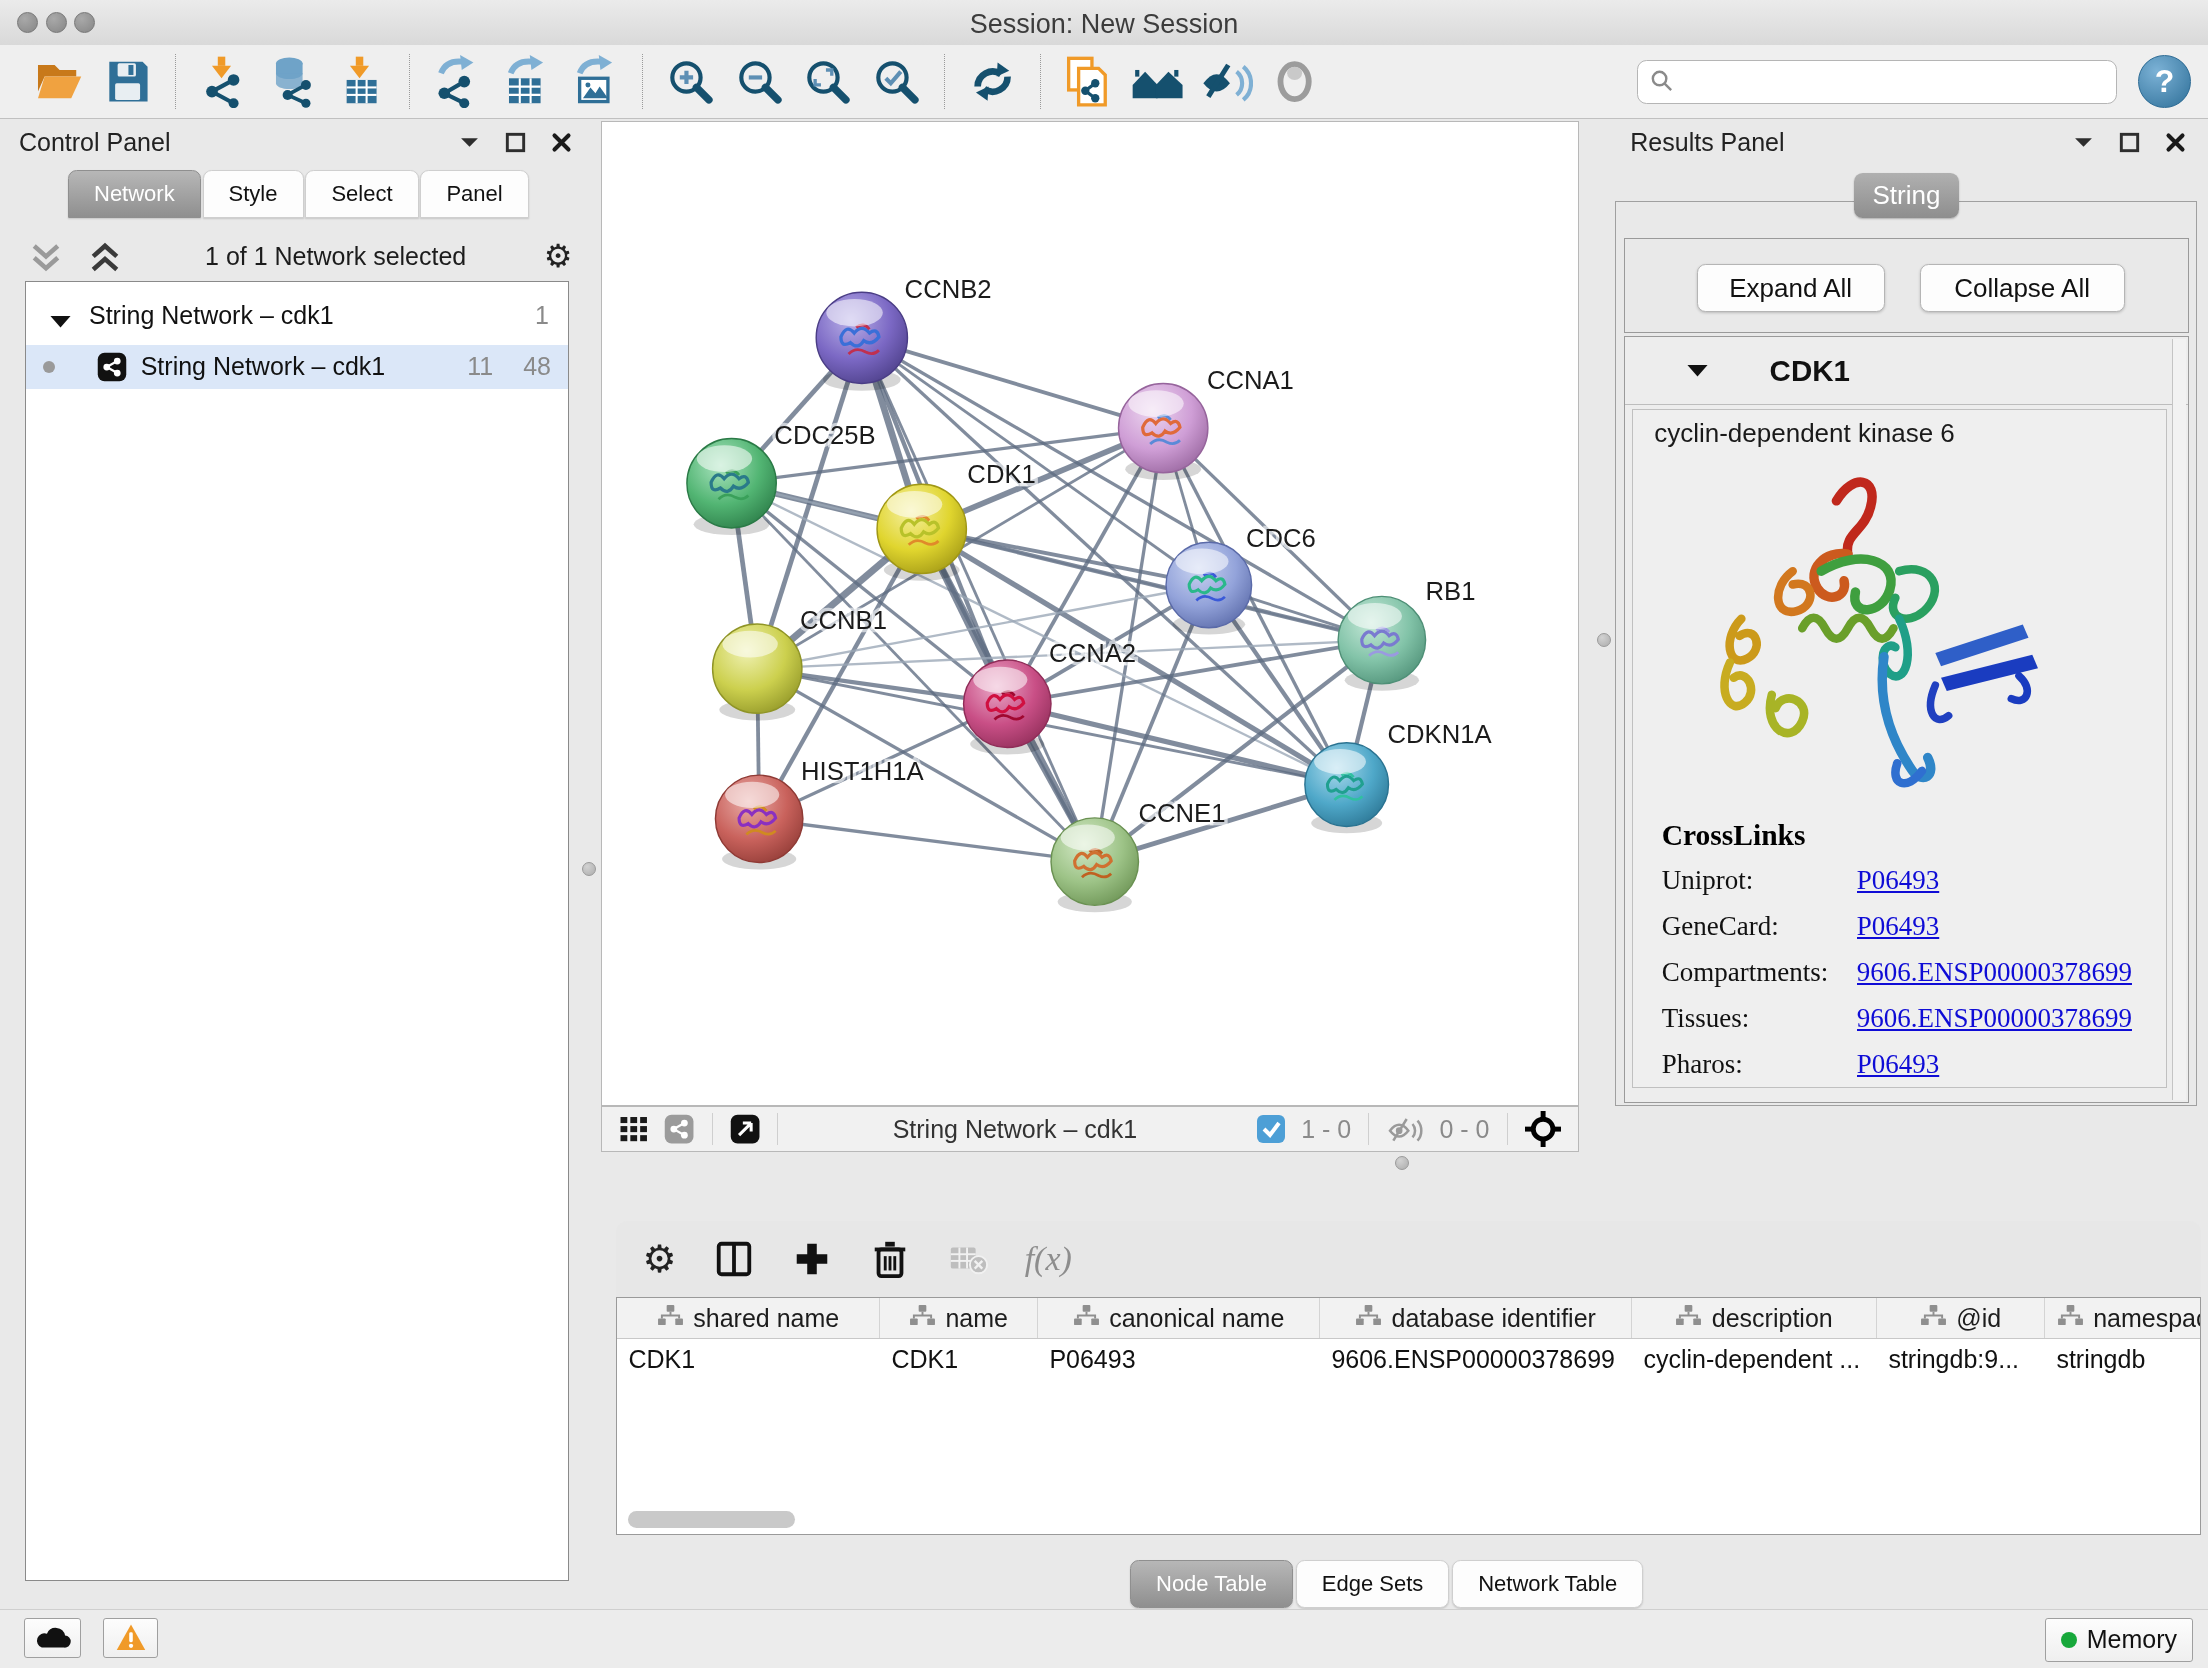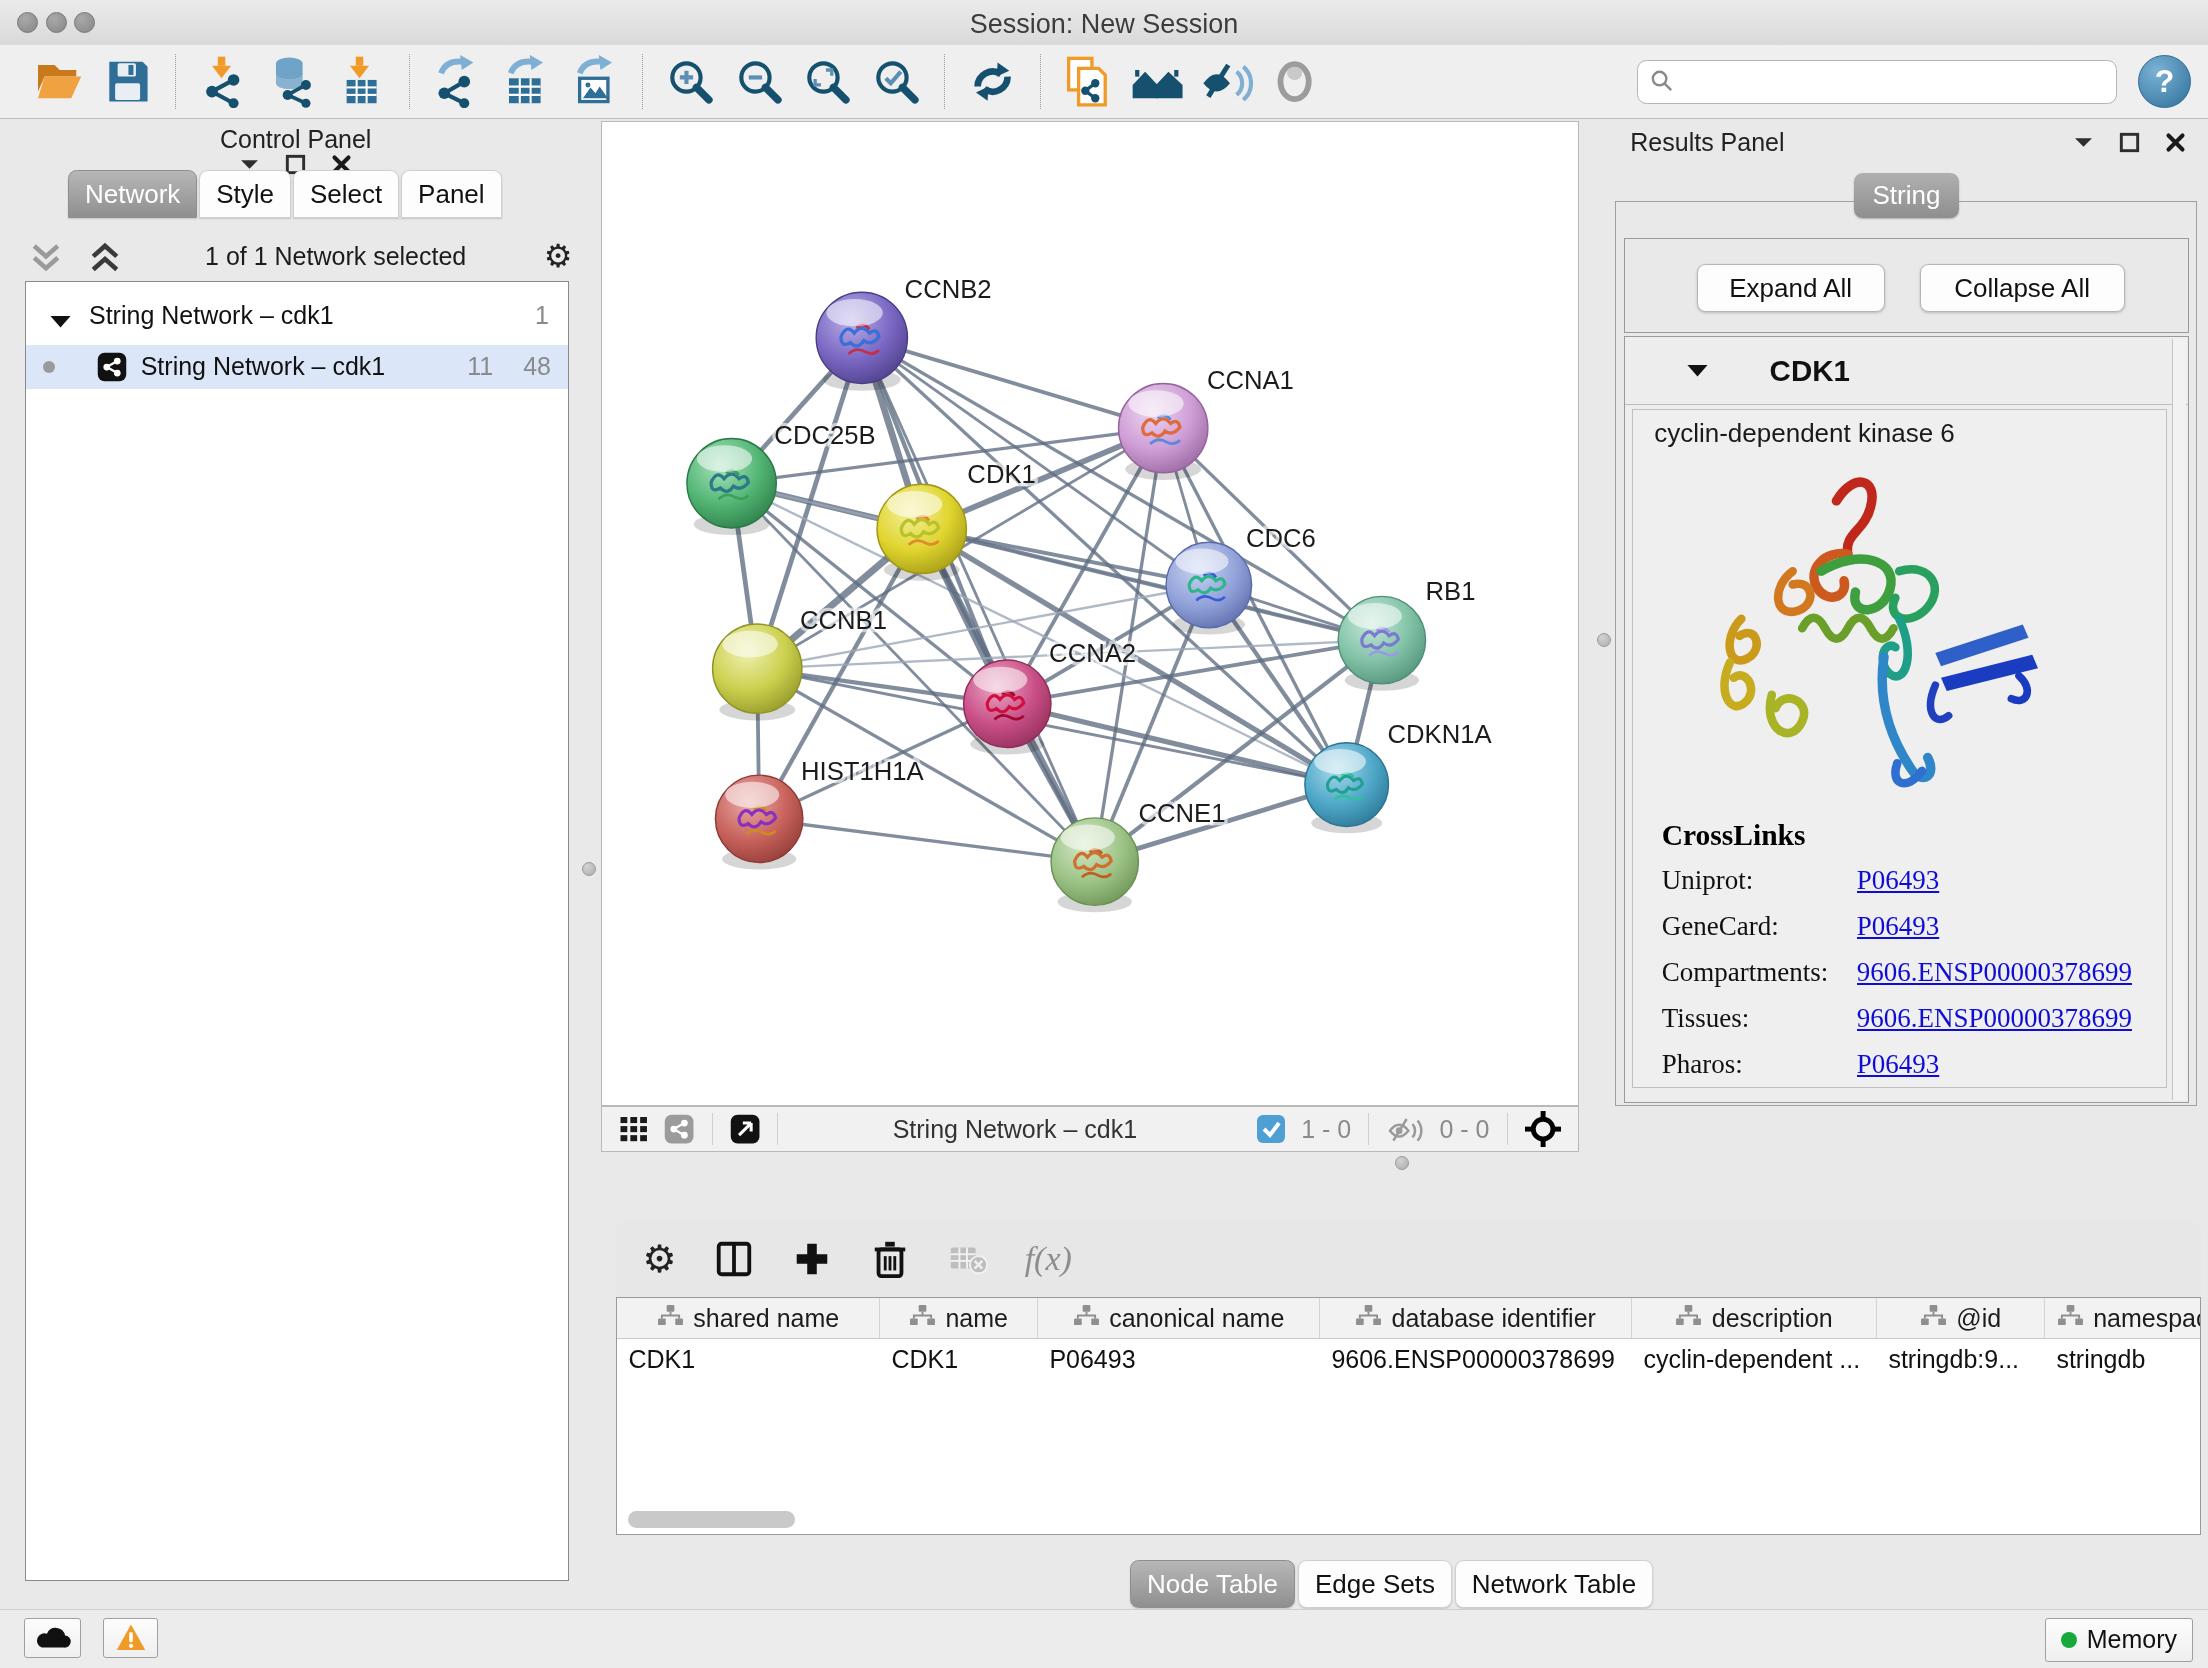--- a/index.html
+++ b/index.html
@@ -25,23 +25,23 @@
   .help-btn{width:53px;height:53px;border-radius:50%;margin-left:21px;border:1px solid #2b6a94;cursor:pointer;
     background:radial-gradient(circle at 35% 30%,#7cb2d6,#2e6f98);color:#fff;font-size:32px;font-weight:bold;line-height:49px;text-align:center;padding:0;}
 
   
   .panel-title{font-size:25px;color:#222;}
   .panel-ctrls{display:flex;align-items:center;gap:25px;}
   .panel-ctrls span{width:21px;height:21px;display:inline-block;cursor:pointer;}
   .panel-ctrls svg{width:100%;height:100%;}
 
   
-  .cp-header{position:absolute;left:11.4px;top:125px;width:578px;height:34px;display:flex;align-items:center;justify-content:space-between;padding:0 17px 0 7.6px;box-sizing:border-box;flex-direction:column;}
+  .cp-header{position:absolute;left:11.4px;top:125px;width:578px;height:34px;display:flex;align-items:center;justify-content:space-between;padding:0 17px 0 7.6px;box-sizing:border-box;}
   .cp-tabs{position:absolute;left:68px;top:170px;height:46px;display:flex;}
-  .tab{height:46px;line-height:46px;padding:0 16px;font-size:26px;background:#fdfdfd;color:#111;
+  .tab{height:46px;line-height:46px;padding:0 25px;font-size:22px;background:#fdfdfd;color:#111;
     border:1px solid #cfcfcf;border-radius:8.6px 8.6px 0 0;margin-right:1.9px;cursor:pointer;box-shadow:0 1px 1.9px rgba(0,0,0,.15);}
   .tab.active{background:linear-gradient(#b7b7b7,#8f8f8f);color:#fff;border-color:#8f8f8f;}
   .cp-status{position:absolute;left:28.5px;top:233px;width:544px;height:46px;display:flex;align-items:center;gap:12px;}
   .chev{width:34px;height:28.5px;margin-right:13.3px;cursor:pointer;}
   .cp-status-text{flex:1;text-align:center;font-size:25px;color:#1c1c1c;}
   .gear-glyph{font-size:32px;color:#222;cursor:pointer;margin-left:7.6px;line-height:32px;}
   .tree-box{position:absolute;left:25px;top:281px;width:544px;height:1300px;background:#fff;border:1.9px solid #8a8a8a;box-sizing:border-box;}
   .tree-row{height:44px;display:flex;align-items:center;font-size:25px;color:#111;}
   .tree-row.root{margin-top:11.4px;padding:0 19px 0 23px;}
   .tree-row.child{background:#dbe7f8;padding:0 17px 0 17px;margin-top:7.6px;}

